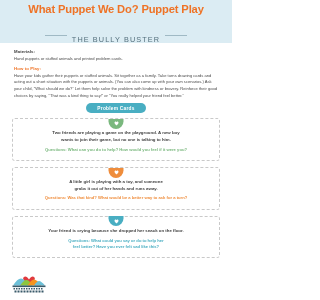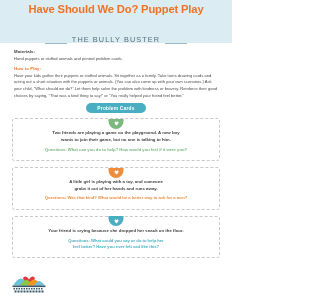--- a/index.html
+++ b/index.html
@@ -20,21 +20,21 @@
     padding-top:4px;box-sizing:border-box;
   }
   .title{
     color:#ef7326;
     font-weight:bold;
     font-size:11.2px;
     letter-spacing:-0.15px;
     white-space:nowrap;
     line-height:1.1;
   }
-  .subwrap{display:flex;align-items:flex-end;gap:5px;margin-top:19px;}
+  .subwrap{display:flex;align-items:flex-start;gap:5px;margin-top:19px;}
   .rule{width:22px;height:1px;background:#9fb9c4;}
   .subtitle{
     color:#55707d;
     font-size:7.3px;
     letter-spacing:1.1px;
     white-space:nowrap;
   }
 
   
   .intro{padding:6px 14px 0 14px;}
@@ -88,21 +88,21 @@
   
   .footer{position:absolute;left:12px;bottom:6px;width:34px;}
   .logo{width:34px;height:24px;display:block;}
 </style>
 </head>
 <body>
 
 <div class="page">
 
   <div class="header">
-    <div class="title">Have Should We Do? Puppet Play</div>
+    <div class="title">What Puppet We Do? Puppet Play</div>
     <div class="subwrap">
       <span class="rule"></span>
       <span class="subtitle">THE BULLY BUSTER</span>
       <span class="rule"></span>
     </div>
   </div>
 
   <div class="intro">
     <div class="lbl dark">Materials:</div>
     <p class="para">Hand puppets or stuffed animals and printed problem cards.</p>

